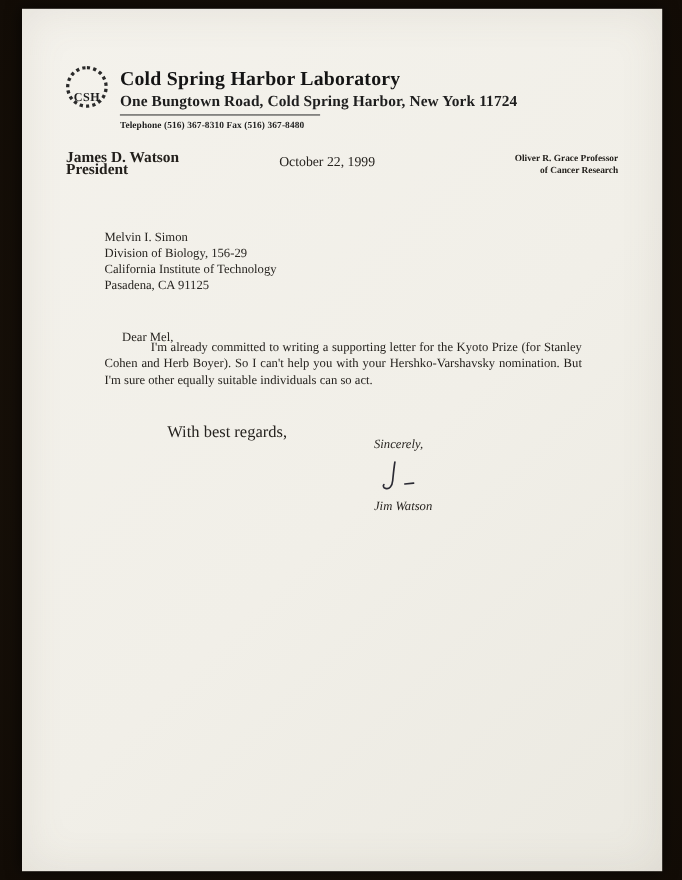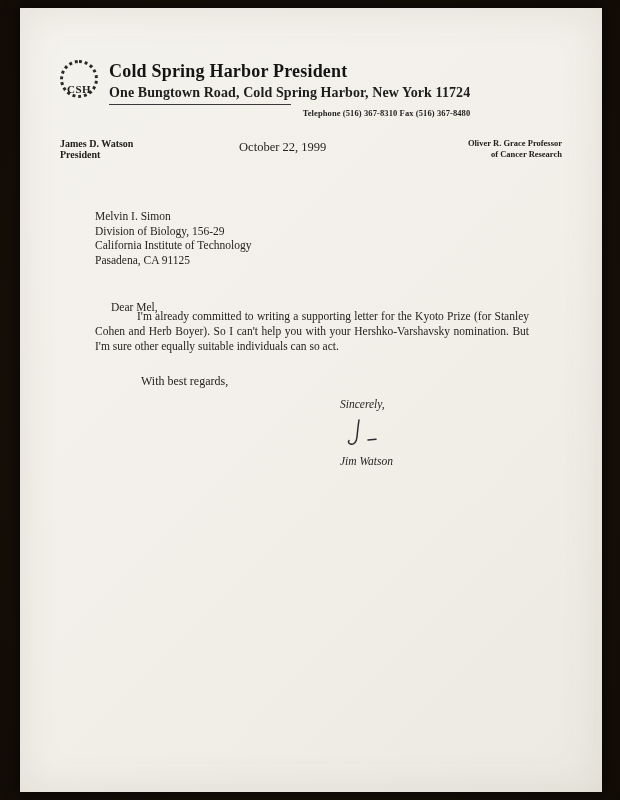--- a/index.html
+++ b/index.html
@@ -70,34 +70,33 @@
     width: 182px;
     height: 1px;
     background: #3a3a3a;
     margin: 3px 0 3px 0;
   }
   .phone {
     font-size: 8.5px;
     font-weight: bold;
     color: #1e1e1e;
     letter-spacing: 0.1px;
-    text-align: right;
   }
   
   .header-row {
     position: absolute;
     top: 130px;
     left: 40px;
     right: 40px;
     display: flex;
     justify-content: space-between;
     align-items: flex-start;
   }
   .hdr-left {
-    font-size: 10px;
+    font-size: 14px;
     font-weight: 600;
     line-height: 11px;
     color: #23201c;
   }
   .hdr-date {
     font-size: 12.5px;
     color: #26231f;
     margin-top: 2px;
     transform: translateX(-18px);
   }
@@ -134,22 +133,22 @@
     font-size: 11.5px;
     line-height: 14.8px;
     text-align: justify;
     text-indent: 42px;
     color: #26231f;
   }
   .regards {
     position: absolute;
     top: 362px;
     left: 117px;
-    margin: 4px;
-    font-size: 12px;
+    margin: 15px;
+    font-size: 15px;
     color: #26231f;
   }
   .closing-block {
     position: absolute;
     top: 390px;
     left: 320px;
     font-size: 11.5px;
     color: #26231f;
     font-style: italic;
   }
@@ -162,21 +161,21 @@
 <body>
 
 <div class="scan-bg">
   <div class="paper">
 
     <div class="letterhead">
       <div class="logo">
         <span>CSH</span>
       </div>
       <div class="lh-text">
-        <div class="org">Cold Spring Harbor President</div>
+        <div class="org">Cold Spring Harbor Laboratory</div>
         <div class="addr">One Bungtown Road, Cold Spring Harbor, New York 11724</div>
         <div class="lh-rule"></div>
         <div class="phone">Telephone (516) 367-8310   Fax (516) 367-8480</div>
       </div>
     </div>
 
     <div class="header-row">
       <div class="hdr-left">
         <div>James D. Watson</div>
         <div>President</div>

